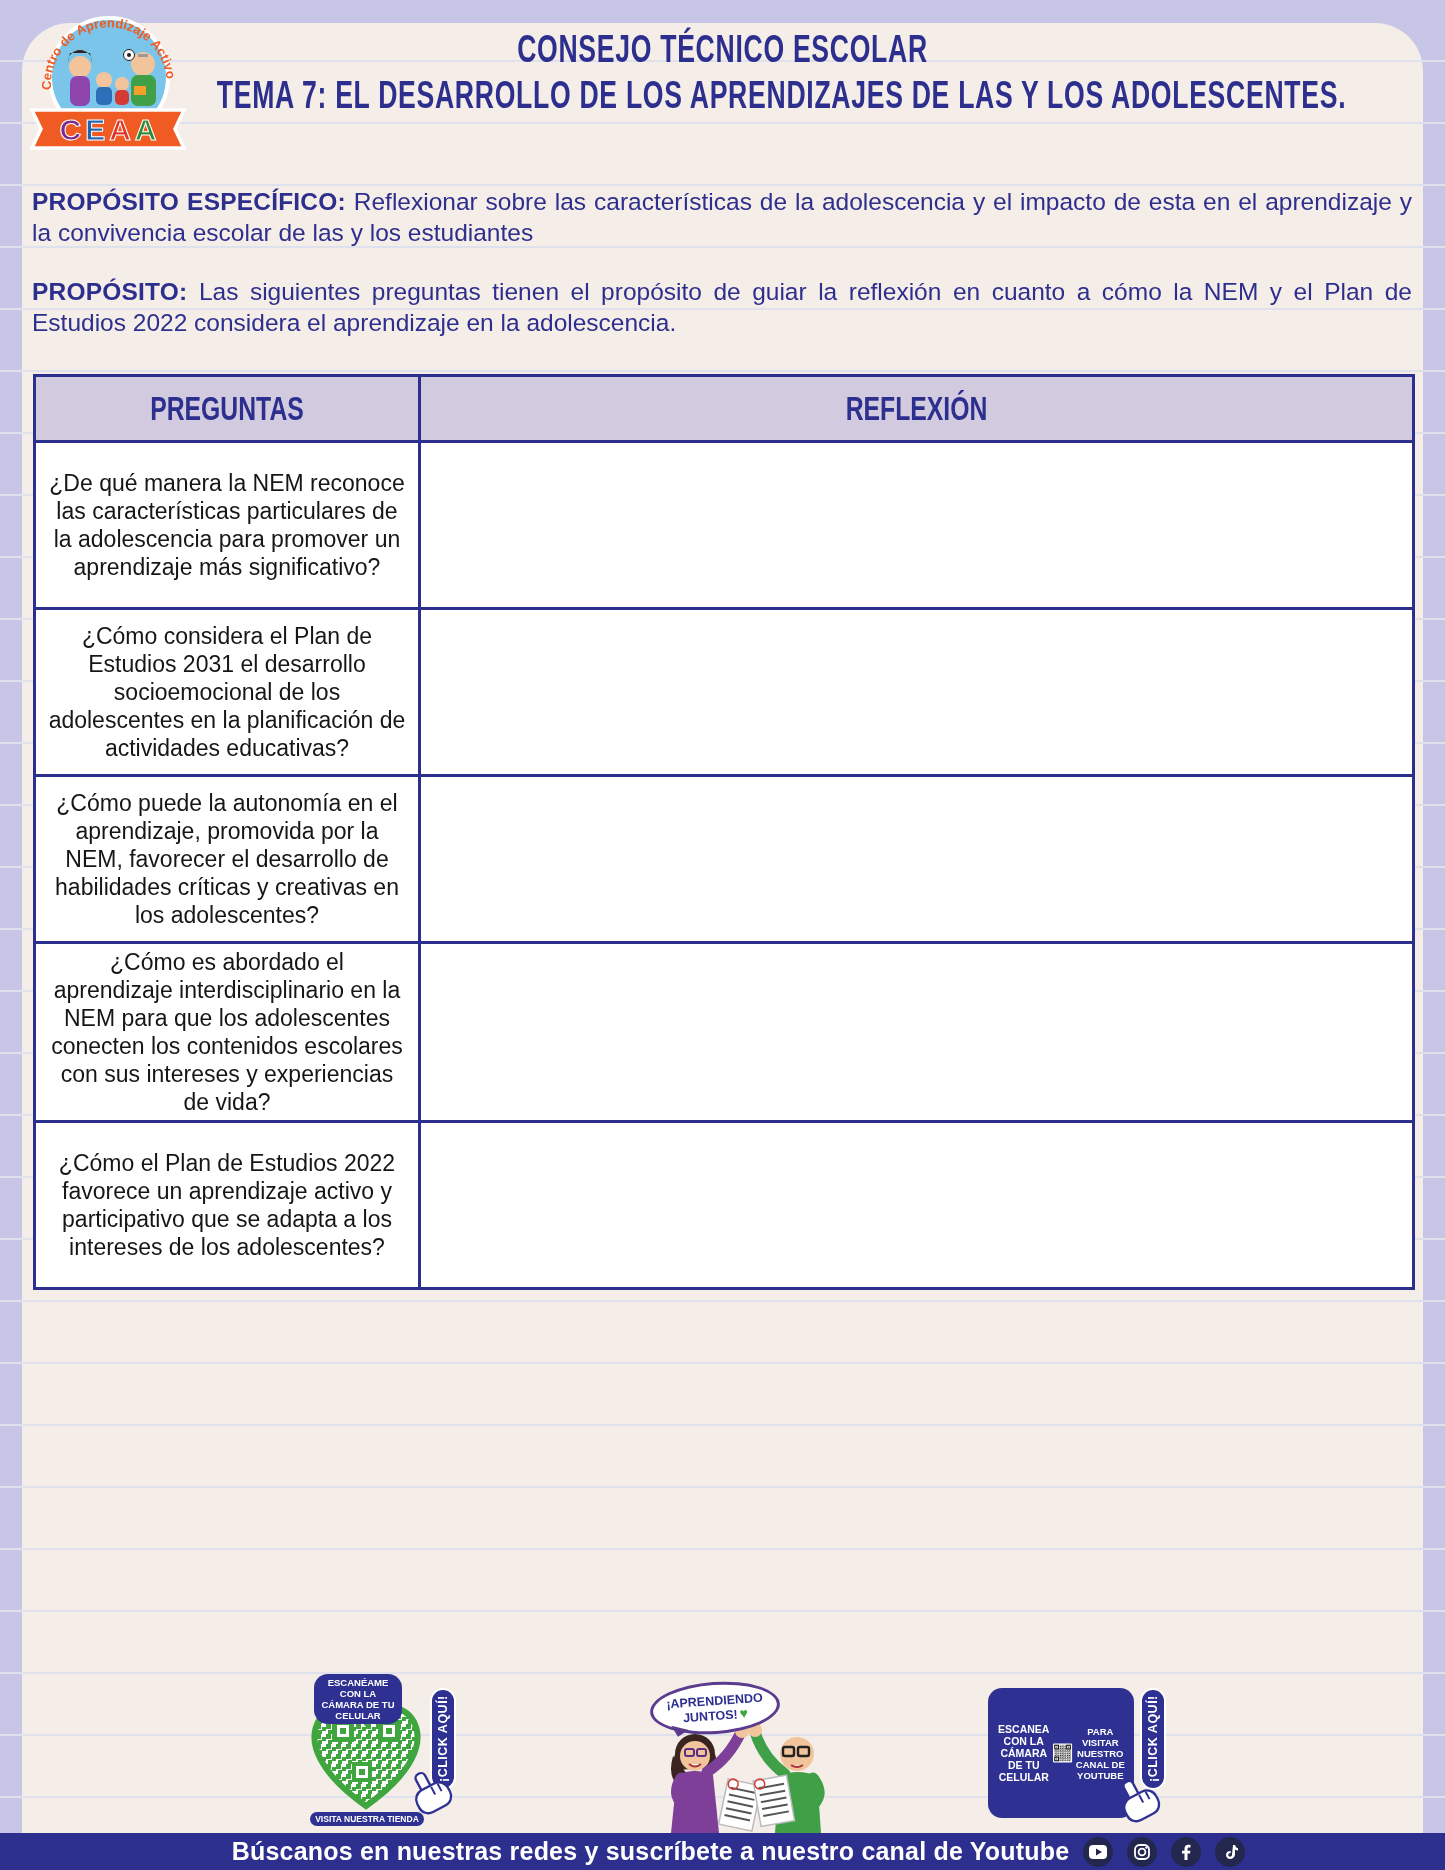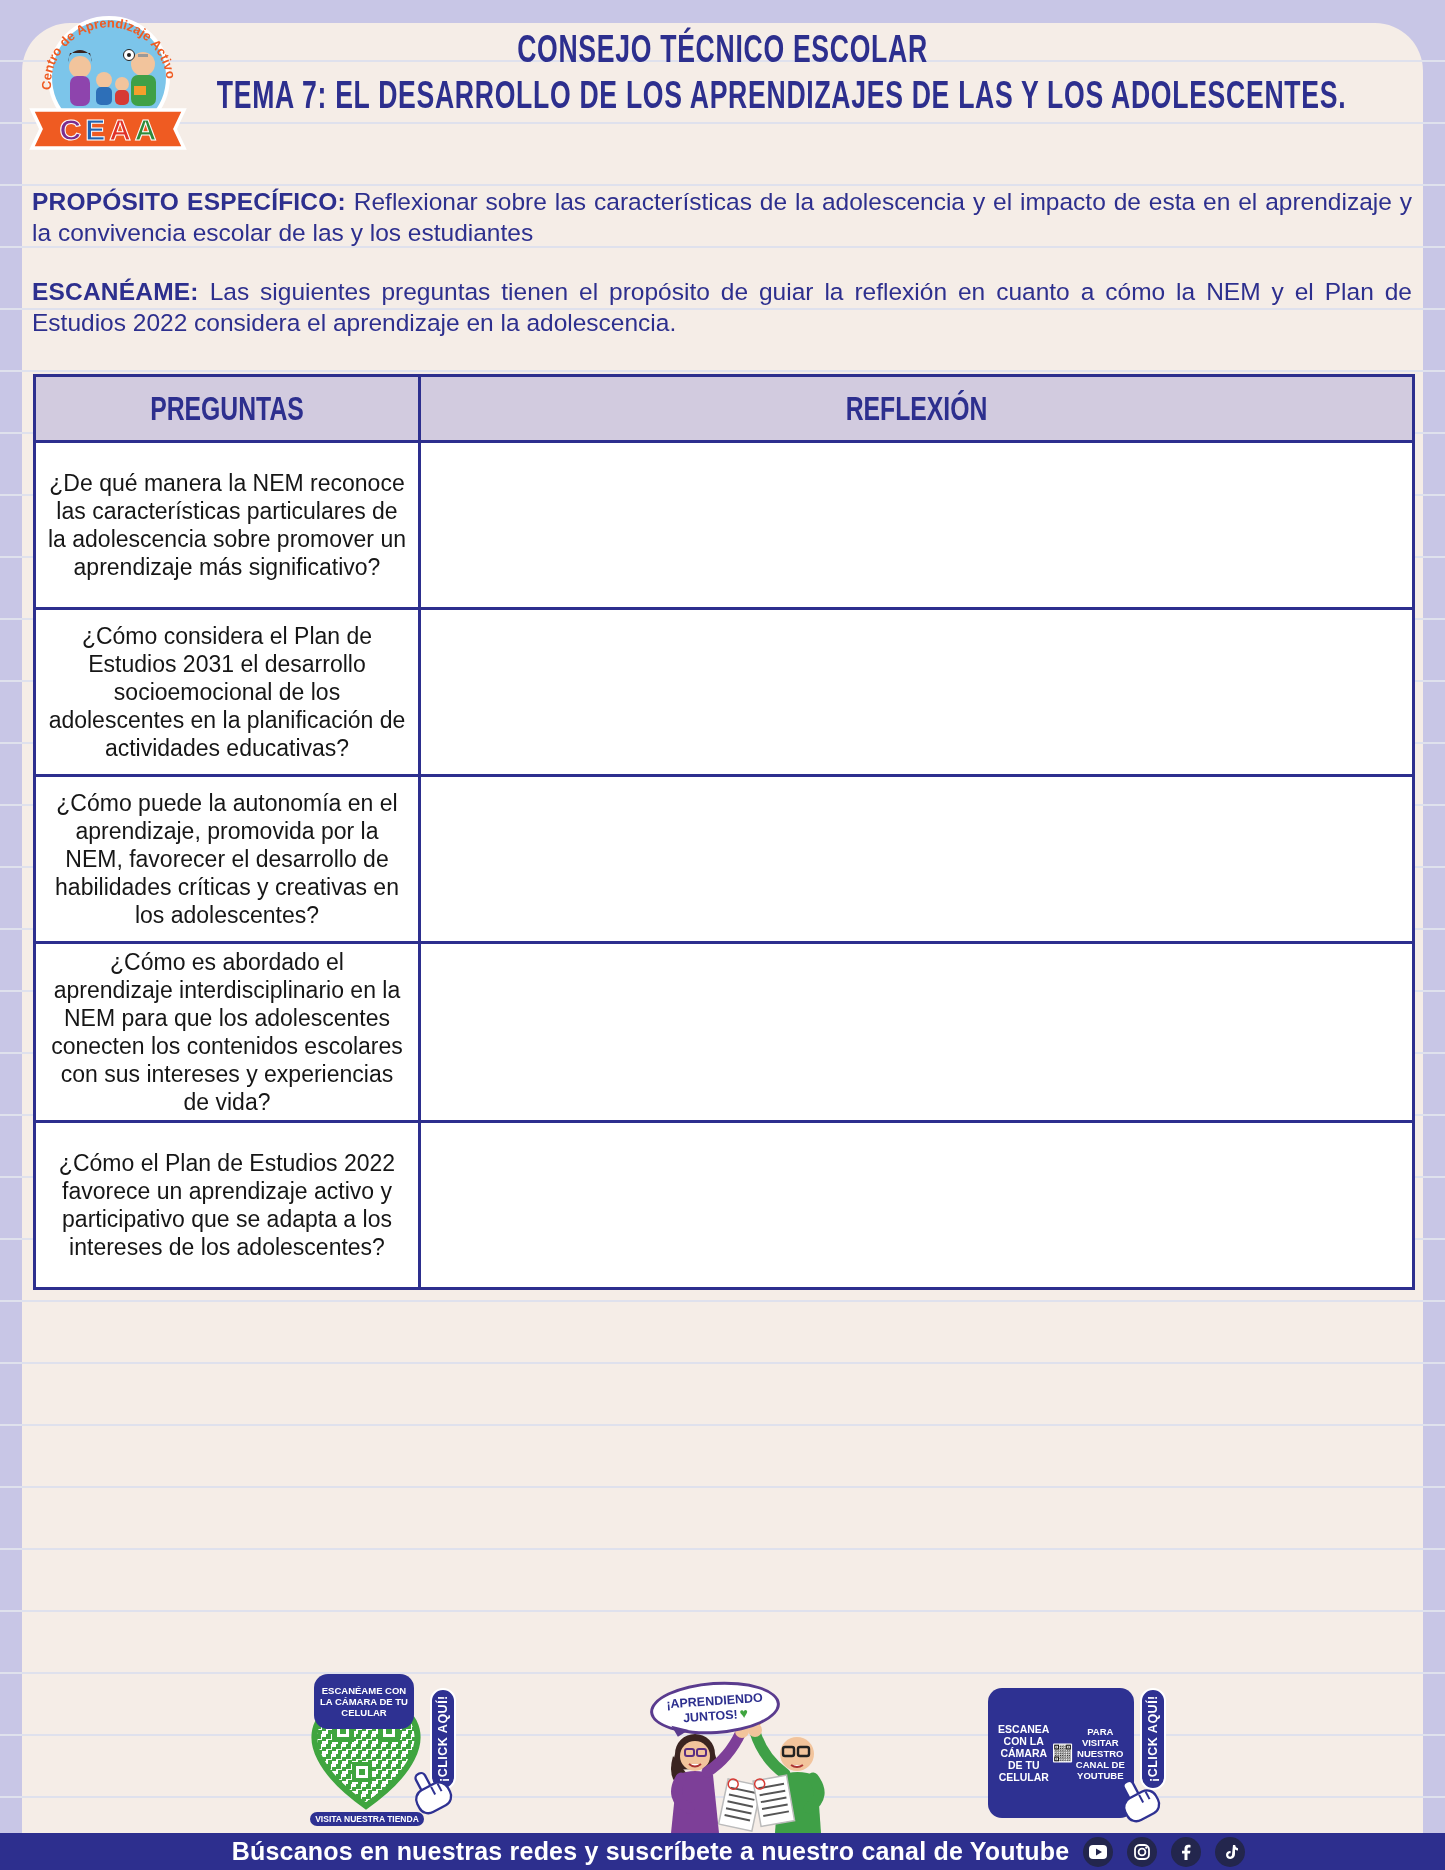--- a/index.html
+++ b/index.html
@@ -33,21 +33,21 @@
   table.qtable th, table.qtable td { border:3px solid #2d2f8e; }
   table.qtable th { background:#d2cbdf; height:66px; color:#2d2f8e; }
   .th-inner { font-weight:bold; font-size:33px; transform:scaleX(0.75); transform-origin:50% 50%; white-space:nowrap; }
   td.q-cell { width:385px; height:167px; text-align:center; vertical-align:middle;
     font-size:23px; line-height:28px; color:#161616; padding:4px 12px; background:#fff; }
   td.r-cell { background:#fff; }
 
   
   .pill { background:#2e3192; color:#fff; font-weight:bold; text-align:center;
     border-radius:14px; z-index:4; position:absolute; display:flex; align-items:center; justify-content:center; }
-  .pill-top { left:314px; top:1674px; width:100px; padding:11px 6px; font-size:9.5px; line-height:11px; }
+  .pill-top { left:314px; top:1674px; width:88px; padding:3px 6px; font-size:9.5px; line-height:11px; }
   .pill-visita { left:310px; top:1812px; width:114px; padding:2px 4px; font-size:8.5px; border-radius:9px; }
   .click-pill { color:#fff; background:#2e3192; border:2px solid #ffffff; border-radius:13px;
     position:absolute; z-index:4; display:flex; align-items:center; justify-content:center;
     writing-mode:vertical-rl; transform:rotate(180deg); font-weight:bold; font-size:12.5px; letter-spacing:0.5px; }
   .click-left  { left:430px;  top:1688px; width:26px; height:102px; }
   .click-right { left:1140px; top:1688px; width:26px; height:102px; }
 
   .heart-qr { position:absolute; left:306px; top:1694px; z-index:3; }
   .cursor { position:absolute; z-index:5; }
   .cursor-left  { left:404px;  top:1768px; }
@@ -111,38 +111,38 @@
   </svg>
 </div>
 
 <div class="title-block">
   <div class="title-line t1">CONSEJO TÉCNICO ESCOLAR</div>
   <div class="title-line t2">TEMA 7: EL DESARROLLO DE LOS APRENDIZAJES DE LAS Y LOS ADOLESCENTES.</div>
 </div>
 
 <p class="para para-1"><b>PROPÓSITO ESPECÍFICO:</b><span> Reflexionar sobre las características de la adolescencia y el impacto de esta en el aprendizaje y la convivencia escolar de las y los estudiantes</span></p>
 
-<p class="para para-2"><b>ESCANÉAME:</b><span> Las siguientes preguntas tienen el propósito de guiar la reflexión en cuanto a cómo la NEM y el Plan de Estudios 2022 considera el aprendizaje en la adolescencia.</span></p>
+<p class="para para-2"><b>PROPÓSITO:</b><span> Las siguientes preguntas tienen el propósito de guiar la reflexión en cuanto a cómo la NEM y el Plan de Estudios 2022 considera el aprendizaje en la adolescencia.</span></p>
 
 <table class="qtable">
   <colgroup>
       <col style="width:385px">
       <col style="width:994px">
     </colgroup>
   <tbody>
       <tr>
     <th>
           <div class="th-inner">PREGUNTAS</div>
         </th>
     <th>
           <div class="th-inner">REFLEXIÓN</div>
         </th>
   </tr>
   <tr>
-    <td class="q-cell">¿De qué manera la NEM reconoce las características particulares de la adolescencia sobre promover un aprendizaje más significativo?</td>
+    <td class="q-cell">¿De qué manera la NEM reconoce las características particulares de la adolescencia para promover un aprendizaje más significativo?</td>
     <td class="r-cell"></td>
   </tr>
   <tr>
     <td class="q-cell">¿Cómo considera el Plan de Estudios 2031 el desarrollo socioemocional de los adolescentes en la planificación de actividades educativas?</td>
     <td class="r-cell"></td>
   </tr>
   <tr>
     <td class="q-cell">¿Cómo puede la autonomía en el aprendizaje, promovida por la NEM, favorecer el desarrollo de habilidades críticas y creativas en los adolescentes?</td>
     <td class="r-cell"></td>
   </tr>

